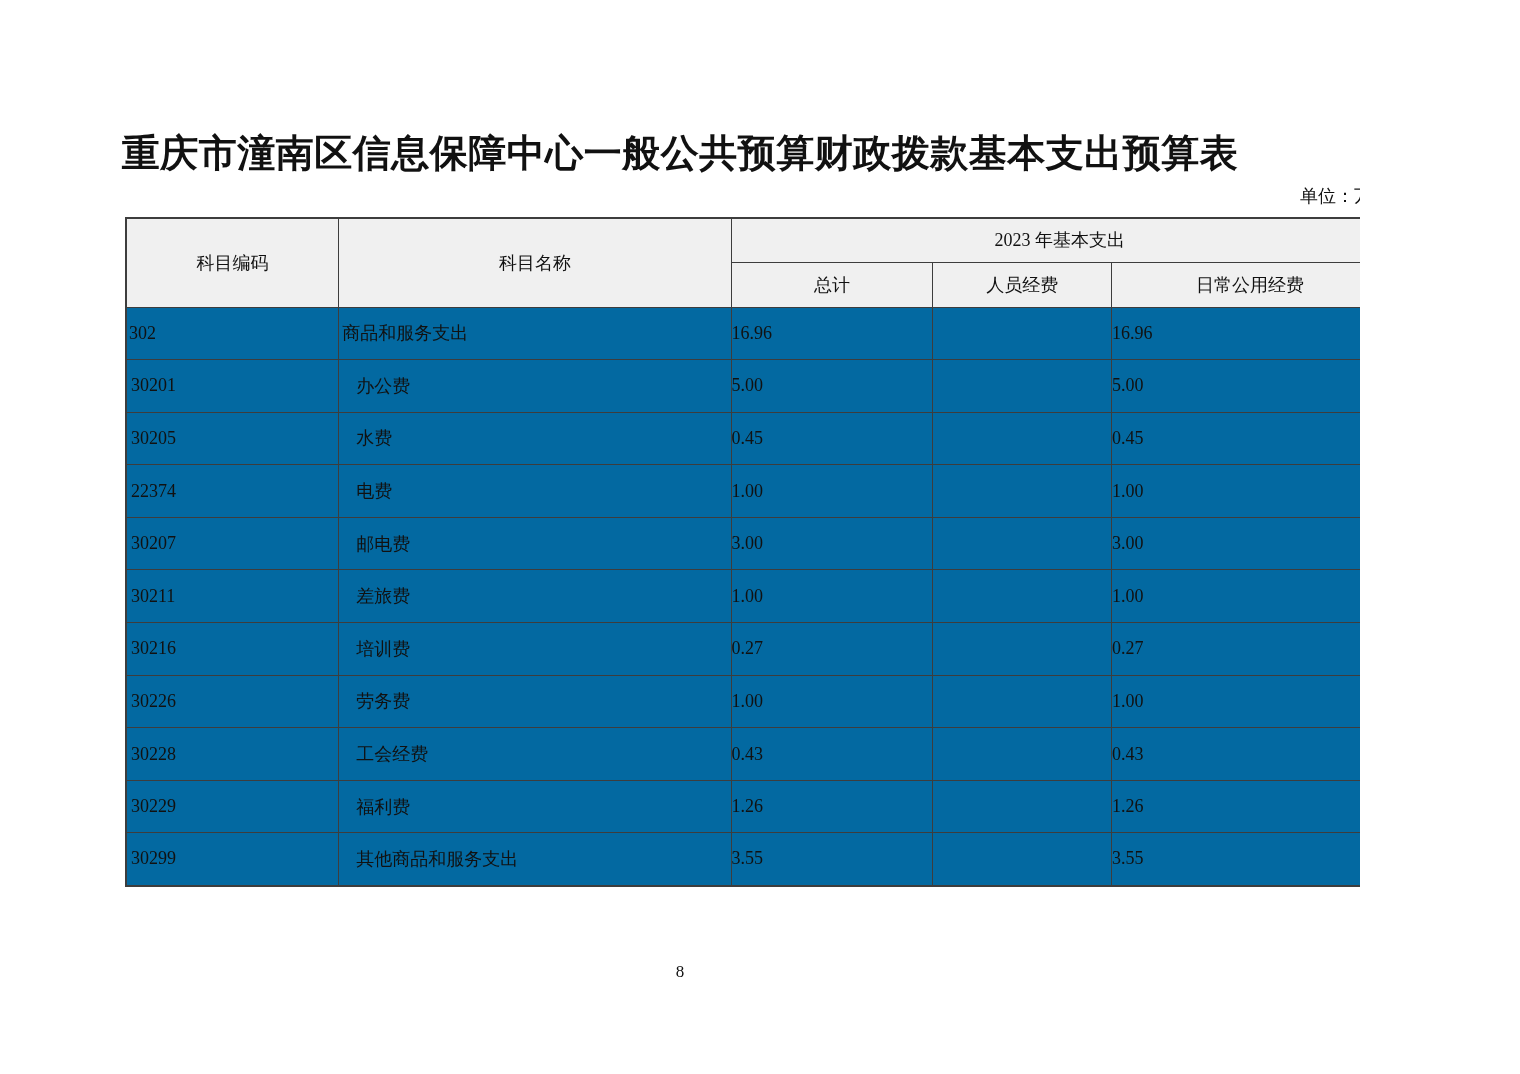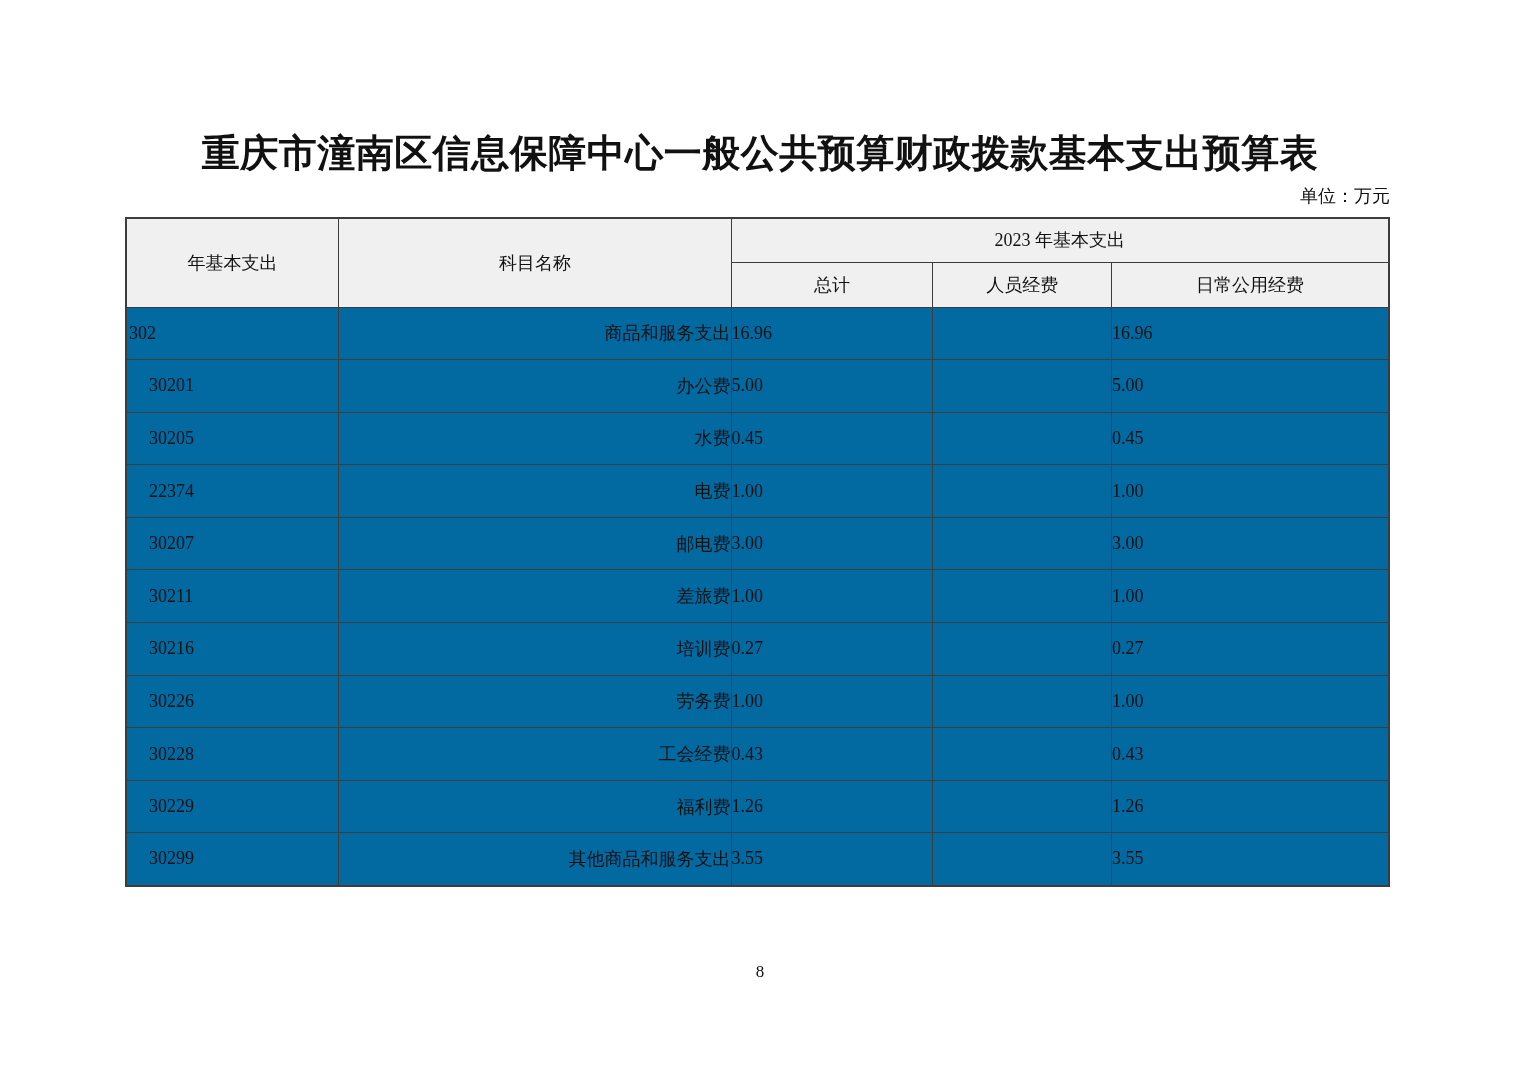--- a/index.html
+++ b/index.html
@@ -4,21 +4,21 @@
 <style>
   * { margin: 0; padding: 0; box-sizing: border-box; }
   html, body {
     width: 1520px; height: 1074px;
     background: #ffffff;
     font-family: "Liberation Serif", "DejaVu Serif", serif;
     color: #111111;
   }
   .page {
     position: relative;
-    width: 1520px; height: 1074px;
+    width: 1360px; height: 1074px;
     background: #ffffff;
     overflow: hidden;
   }
   .doc-title {
     position: absolute;
     top: 128px; left: 0;
     width: 100%;
     text-align: center;
     font-size: 38px;
     font-weight: bold;
@@ -52,22 +52,22 @@
     background: #f0f0f0;
     text-align: center;
     margin-left: 24px;
   }
   .budget-table thead tr.head-row-1 th { height: 44px; }
   .budget-table thead tr.head-row-2 th { height: 45px; }
   .budget-table thead th[rowspan] { height: 89px; }
   .budget-table tbody td { height: 52.6px; background: #0369a1; }
   .budget-table td.num { text-align: left; }
   .budget-table td.code-cell { text-align: left; padding-left: 2px; }
-  .budget-table td.name-cell { text-align: right; padding-left: 3px; }
-  .budget-table tr.level-1 td.code-cell { padding-left: 22px; }
+  .budget-table td.name-cell { text-align: left; padding-left: 3px; }
+  .budget-table tr.level-1 td.code-cell { padding-left: 4px; }
   .budget-table tr.level-1 td.name-cell { padding-left: 17px; }
   .page-number {
     position: absolute;
     top: 962px; left: 0;
     width: 100%;
     text-align: center;
     font-size: 17px;
   }
 </style>
 </head>
@@ -82,21 +82,21 @@
   <table class="budget-table">
     <colgroup>
       <col style="width:16.84%">
       <col style="width:31.07%">
       <col style="width:15.97%">
       <col style="width:14.15%">
       <col style="width:21.97%">
     </colgroup>
     <thead>
       <tr class="head-row-1">
-        <th rowspan="2">年基本支出</th>
+        <th rowspan="2">科目编码</th>
         <th rowspan="2">科目名称</th>
         <th colspan="3">2023 年基本支出</th>
       </tr>
       <tr class="head-row-2">
         <th>总计</th>
         <th>人员经费</th>
         <th>日常公用经费</th>
       </tr>
     </thead>
     <tbody>

